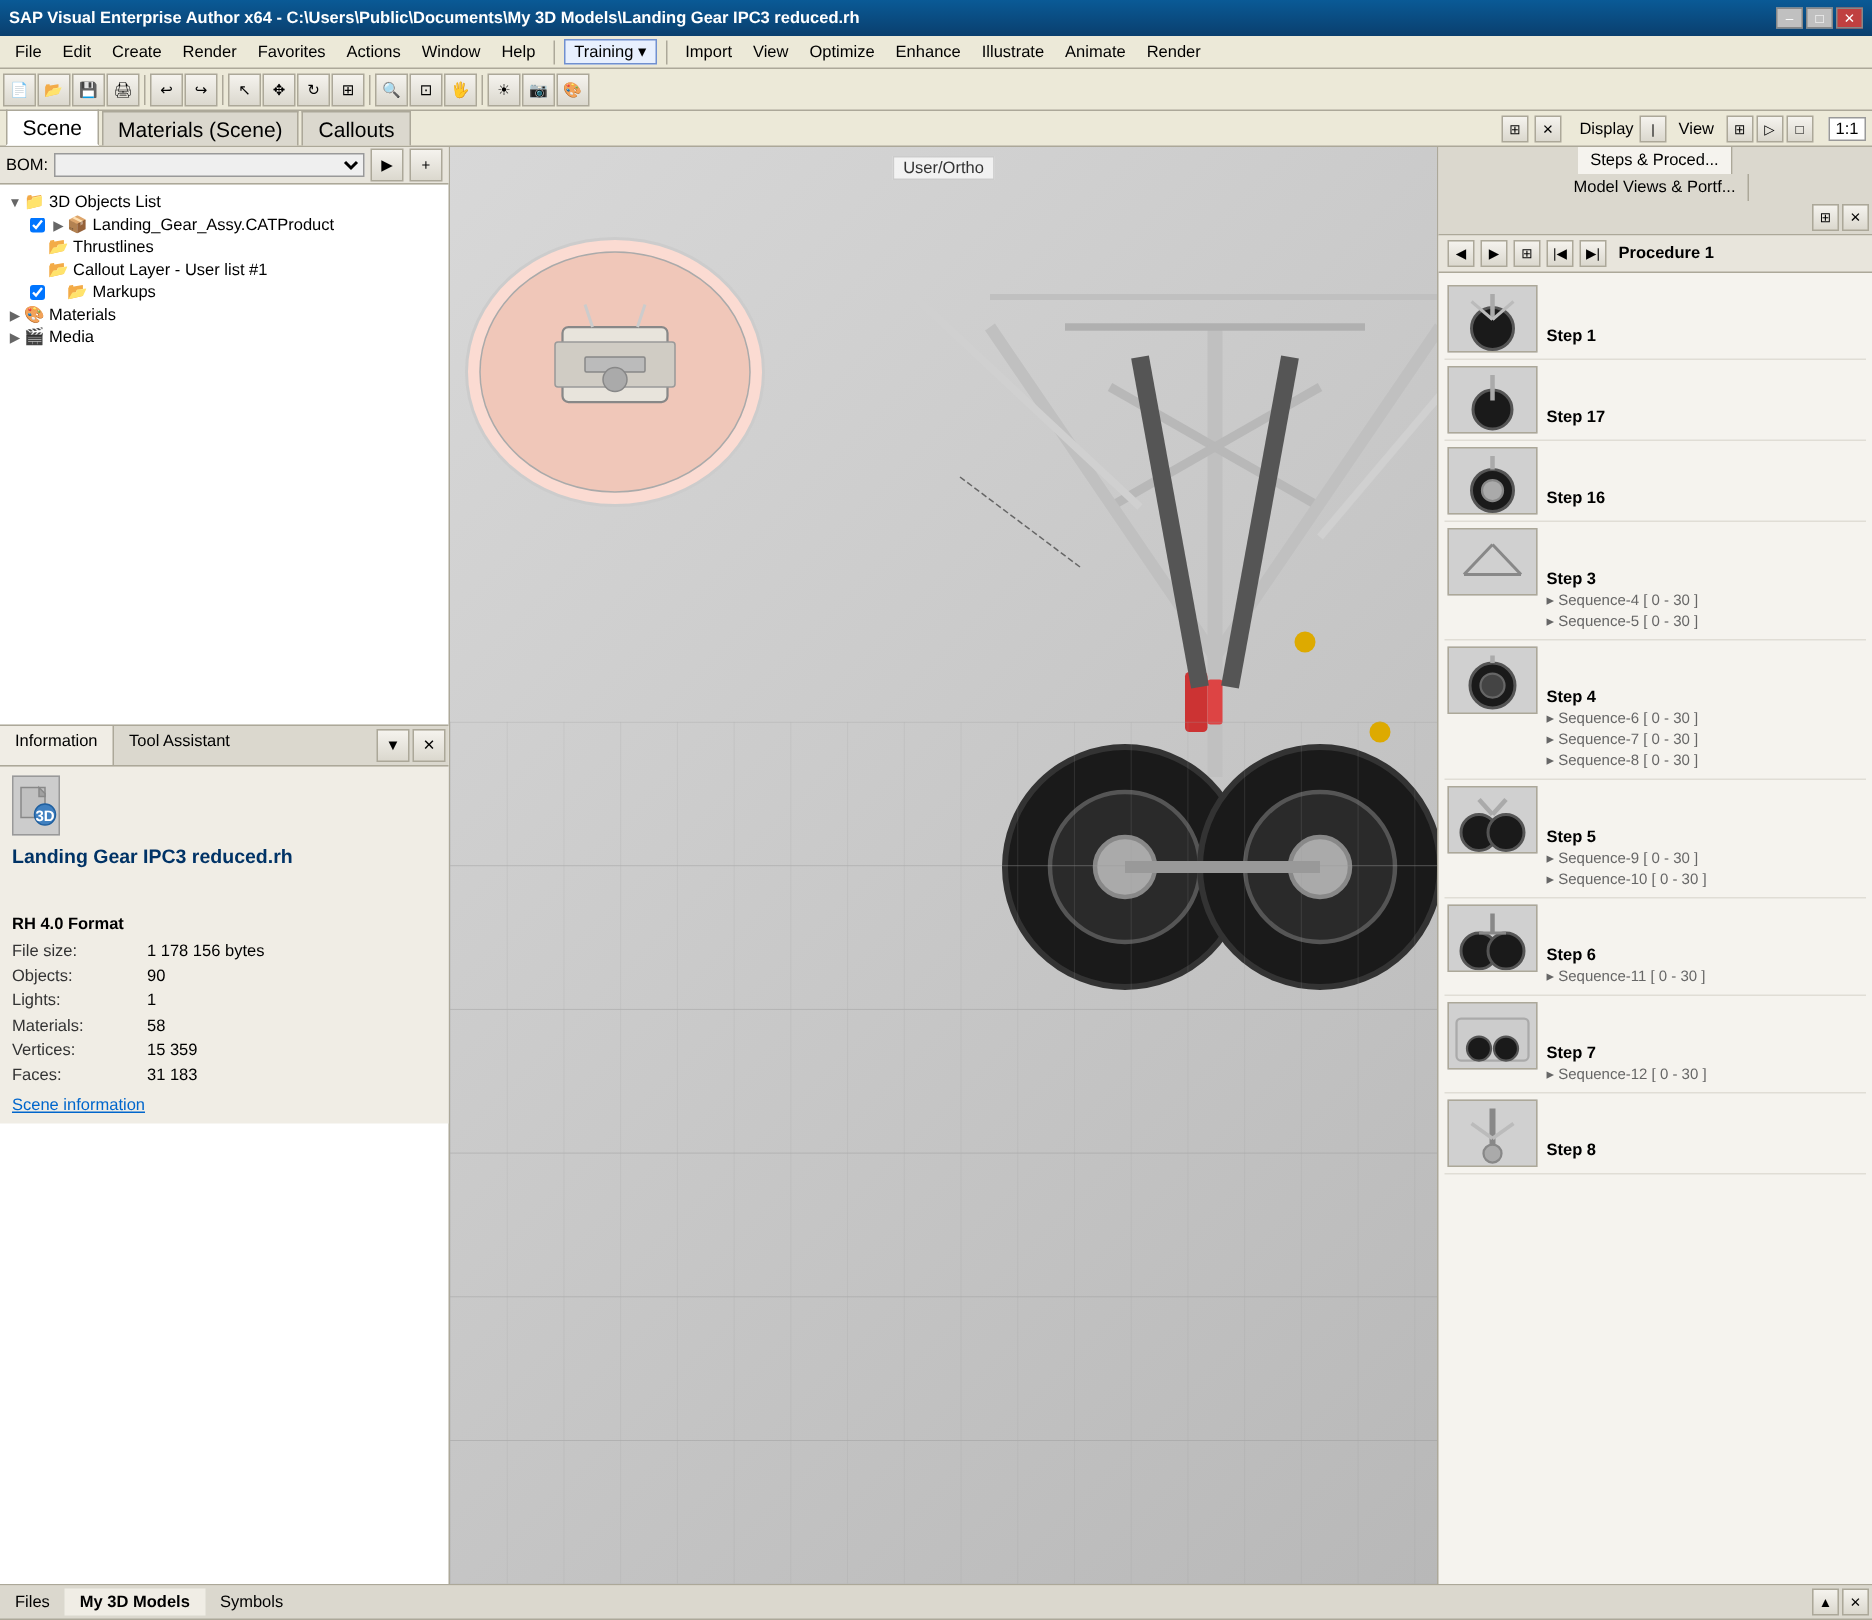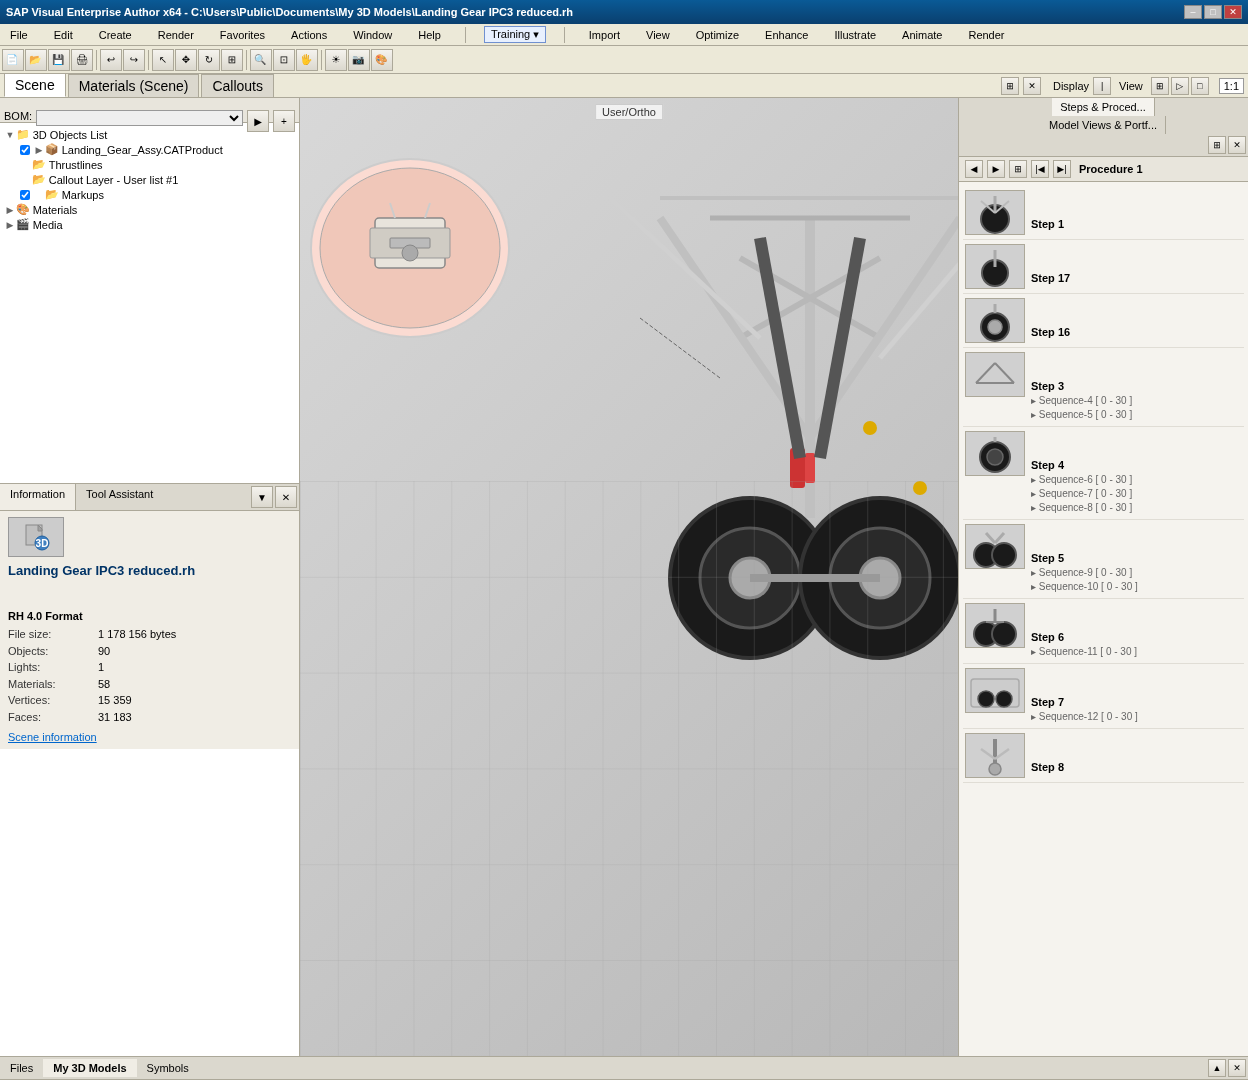--- a/index.html
+++ b/index.html
@@ -5,21 +5,21 @@
     * { box-sizing: border-box; margin: 0; padding: 0; }
     body { font-family: 'Segoe UI', Arial, sans-serif; font-size: 11px; background: #d4d0c8; overflow: hidden; width: 1248px; height: 1080px; }
 
     
     #title-bar { background: linear-gradient(to bottom, #0a5a96, #0a3f6e); color: white; height: 24px; display: flex; align-items: center; padding: 0 6px; justify-content: space-between; }
     #title-bar .win-btns { display: flex; gap: 2px; }
     #title-bar .win-btn { width: 18px; height: 14px; background: #c0c0c0; border: 1px solid #888; font-size: 9px; display: flex; align-items: center; justify-content: center; cursor: pointer; }
     #title-bar .win-btn.close { background: #c04040; color: white; }
 
     
-    #menu-bar { background: #ece9d8; border-bottom: 1px solid #aca899; height: 22px; display: flex; align-items: center; padding: 0 4px; gap: 14px; }
+    #menu-bar { background: #ece9d8; border-bottom: 1px solid #aca899; height: 22px; display: flex; align-items: center; padding: 0 4px; gap: 2px; }
     .menu-item { padding: 2px 6px; font-size: 11px; cursor: pointer; white-space: nowrap; }
     .menu-sep { width: 1px; height: 16px; background: #aca899; margin: 0 4px; }
     .menu-item.training { background: #e8f0fe; border: 1px solid #7090d0; padding: 1px 6px; }
 
     
     #toolbar { background: #ece9d8; border-bottom: 1px solid #aca899; height: 28px; display: flex; align-items: center; padding: 0 2px; gap: 1px; flex-wrap: nowrap; }
     .tb-btn { width: 22px; height: 22px; background: linear-gradient(to bottom, #f5f3ee, #dbd8ce); border: 1px solid #aca899; display: flex; align-items: center; justify-content: center; cursor: pointer; font-size: 10px; }
     .tb-sep { width: 1px; height: 20px; background: #aca899; margin: 0 2px; }
 
     
@@ -40,21 +40,21 @@
     .tree-icon { margin-right: 3px; }
     .tree-checkbox { margin-right: 3px; width: 10px; height: 10px; }
 
     
     #info-panel { border-top: 1px solid #aca899; background: #f0ede5; }
     .info-tab-bar { display: flex; background: #dbd8ce; border-bottom: 1px solid #aca899; }
     .info-tab { padding: 4px 10px; font-size: 11px; cursor: pointer; }
     .info-tab.active { background: #f0ede5; border-right: 1px solid #aca899; }
     .info-tab-controls { margin-left: auto; display: flex; align-items: center; gap: 2px; padding: 2px; }
     .info-content { padding: 6px 8px; }
-    .info-icon { width: 56px; height: 40px; background: #ccc; border: 1px solid #999; display: flex; align-items: center; justify-content: center; margin-bottom: 6px; }
+    .info-icon { width: 32px; height: 40px; background: #ccc; border: 1px solid #999; display: flex; align-items: center; justify-content: center; margin-bottom: 6px; }
     .info-title { font-weight: bold; font-size: 13px; margin-bottom: 6px; color: #003366; }
     .info-section { margin-bottom: 4px; margin-top: 32px; }
     .info-label { font-weight: bold; font-size: 11px; }
     .info-row { font-size: 11px; display: flex; gap: 20px; line-height: 1.5; }
     .info-row .lbl { min-width: 70px; color: #333; }
     .info-link { color: #0066cc; text-decoration: underline; cursor: pointer; font-size: 11px; margin-top: 6px; display: inline-block; }
 
     
     #viewport { flex: 1; background: #c8c8c8; position: relative; overflow: hidden; }
     #viewport-inner { width: 100%; height: 100%; background: linear-gradient(135deg, #d8d8d8 0%, #b8b8b8 100%); position: relative; }
@@ -79,21 +79,21 @@
     .step-seq { font-size: 10px; color: #666; line-height: 1.4; }
 
     
     #bottom { display: flex; flex-direction: column; border-top: 1px solid #aca899; background: #f0ede5; height: 280px; }
     #bottom-tabs { display: flex; background: #dbd8ce; border-bottom: 1px solid #aca899; align-items: center; }
     .bottom-tab { padding: 3px 10px; font-size: 11px; cursor: pointer; }
     .bottom-tab.active { background: #f0ede5; font-weight: bold; }
     .bottom-tab-controls { margin-left: auto; display: flex; gap: 2px; padding: 2px; align-items: center; }
 
     
-    #bom-bar { background: #e8e5dc; border-bottom: 1px solid #aca899; height: 22px; display: flex; align-items: flex-start; padding: 12px 4px; gap: 4px; }
+    #bom-bar { background: #e8e5dc; border-bottom: 1px solid #aca899; height: 22px; display: flex; align-items: center; padding: 12px 4px; gap: 4px; }
     #bom-input { flex: 1; height: 16px; border: 1px solid #999; font-size: 11px; padding: 0 2px; }
 
     .callout-bubble { position: absolute; top: 60px; left: 10px; width: 200px; height: 180px; background: rgba(255,220,210,0.9); border-radius: 50%; border: 2px solid #ccc; overflow: hidden; display: flex; align-items: center; justify-content: center; }
   </style>
 </head>
 <body>
 
 <div id="title-bar">
   <span style="font-size:11px;font-weight:bold;">SAP Visual Enterprise Author x64 - C:\Users\Public\Documents\My 3D Models\Landing Gear IPC3 reduced.rh</span>
   <div class="win-btns">

